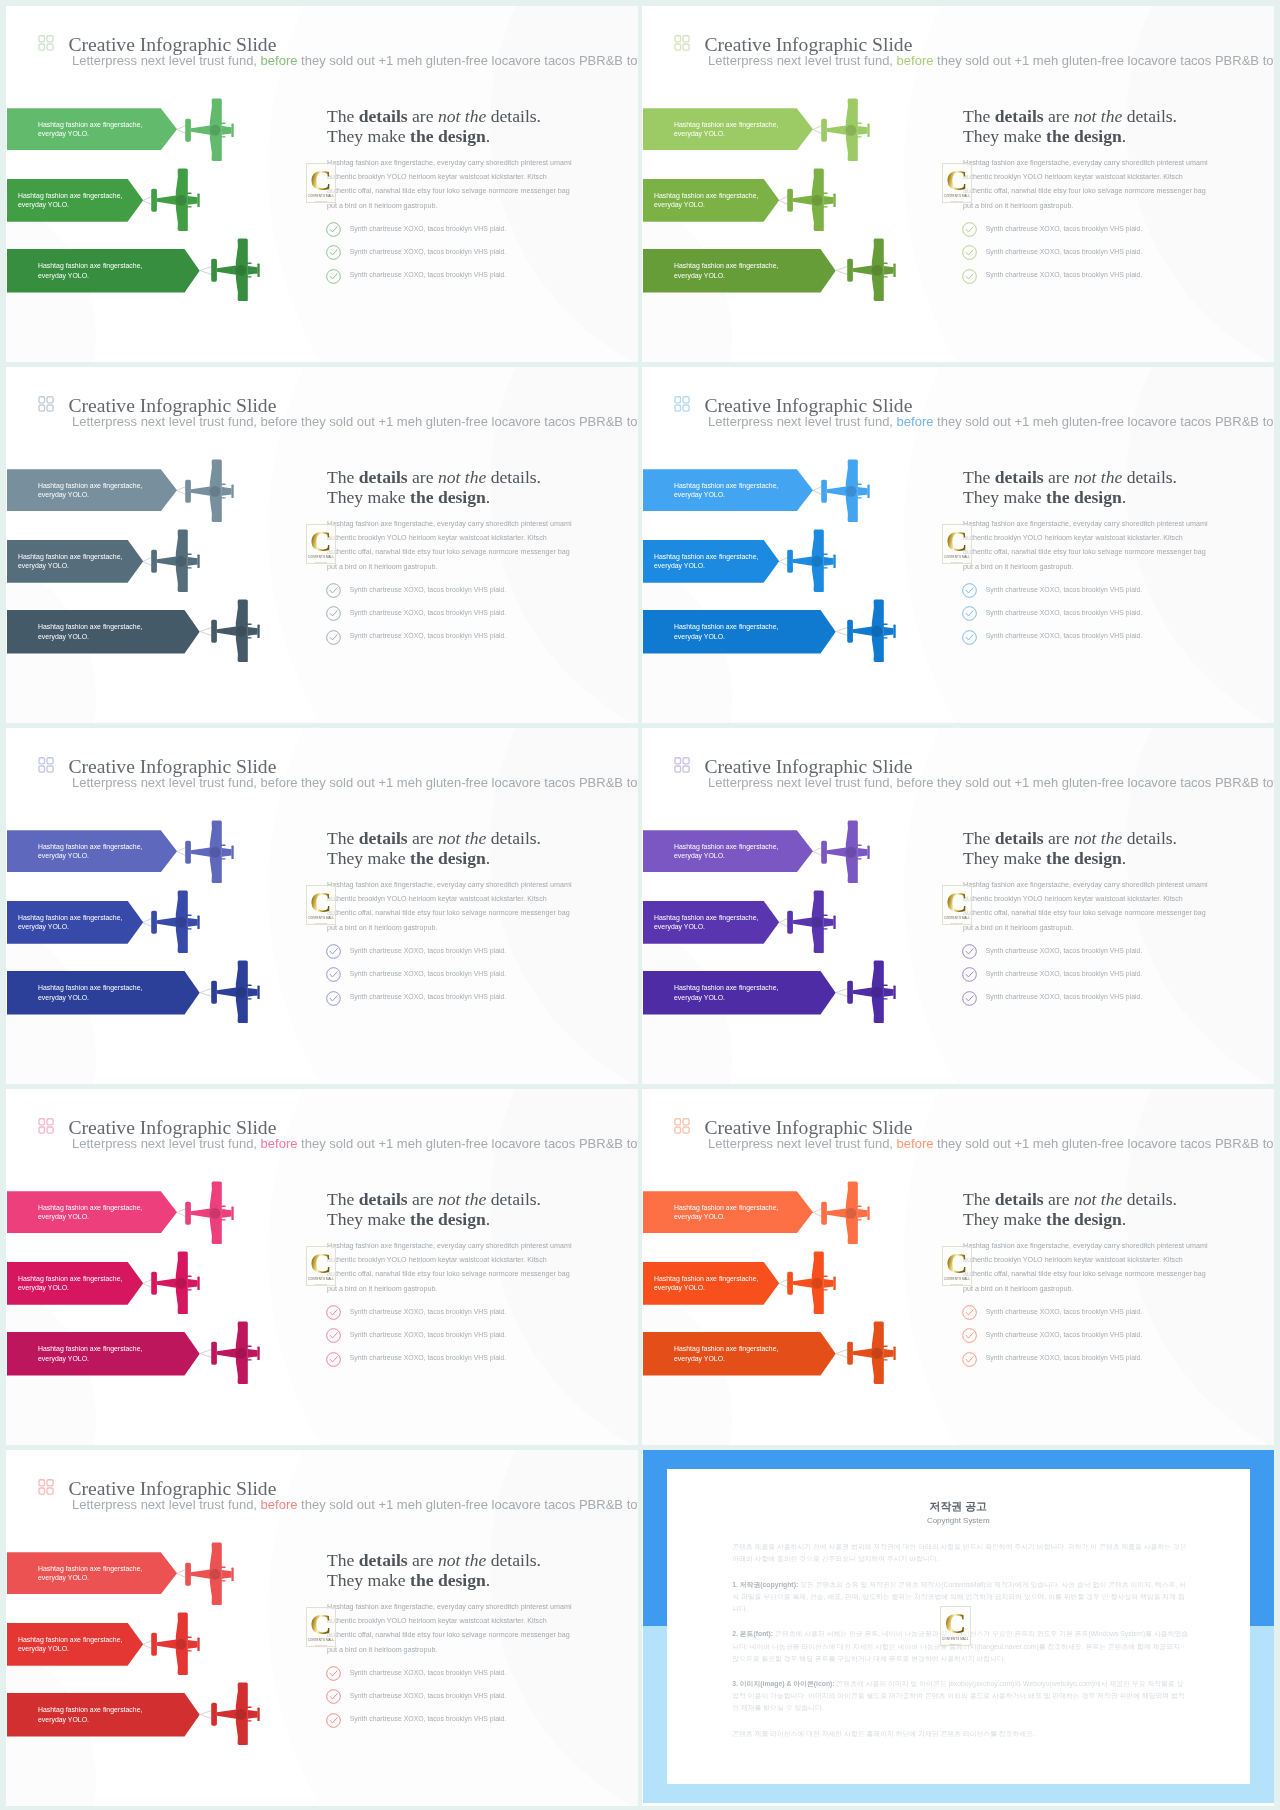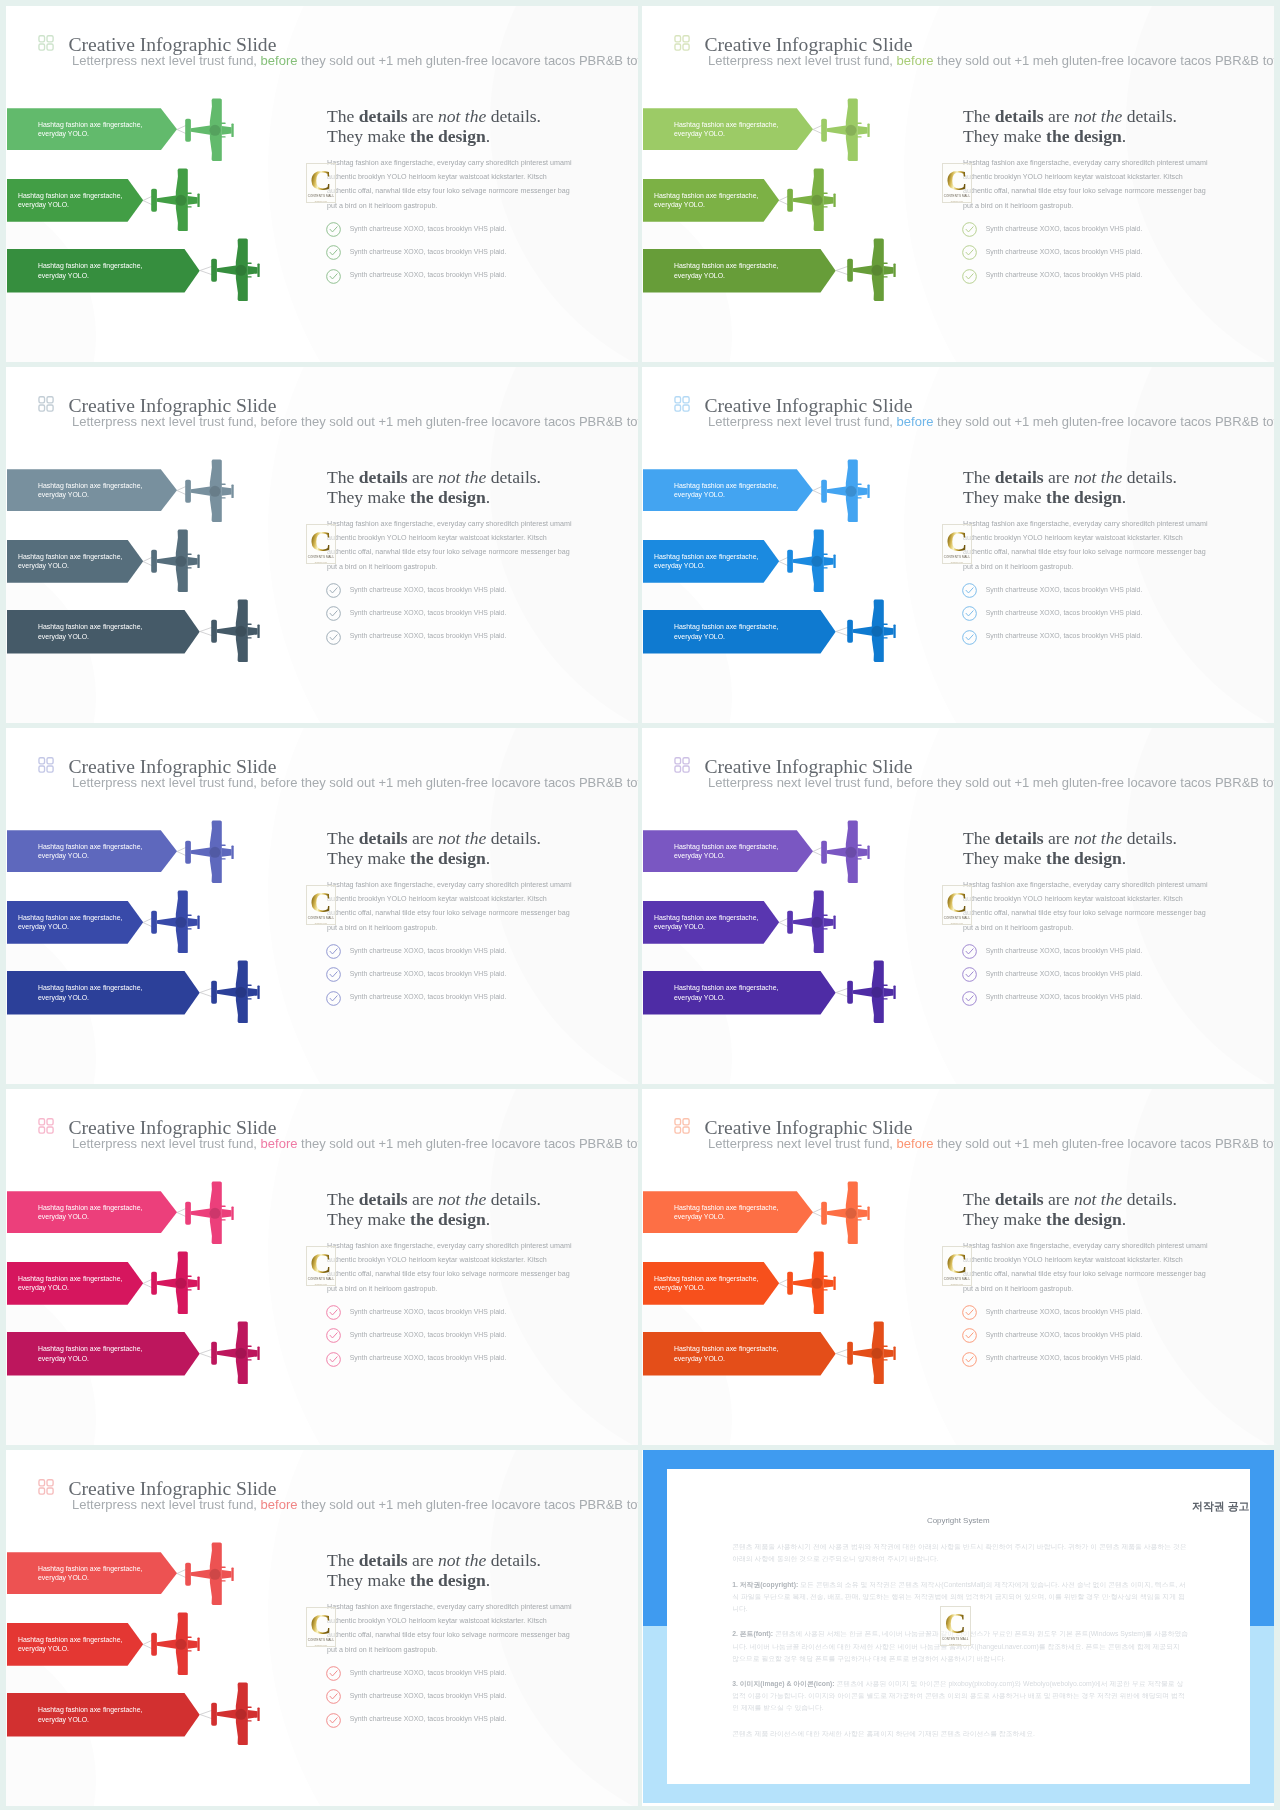--- a/index.html
+++ b/index.html
@@ -42,21 +42,21 @@
          background:linear-gradient(103deg,#5d4708 0%,#8f7117 14%,#d8bc58 30%,#fbf6c8 44%,#cfae3f 56%,#8b6d14 70%,#6d540d 84%,#c4aa58 100%);
          -webkit-background-clip:text;background-clip:text;color:transparent;}
   .wm .t1{font-size:3.0px;line-height:3.6px;color:#6b6455;letter-spacing:.1px;margin-top:4.6px;white-space:nowrap;}
   .wm .t2{font-size:2.2px;line-height:2.8px;color:#bcae8f;letter-spacing:.3px;margin-top:1.6px;white-space:nowrap;}
 
   
   .cp-outer{position:absolute;left:-2px;top:-2px;width:636px;height:360px;background:#ffffff;}
   .cp-lblue{position:absolute;left:1px;top:-1px;width:632px;height:354px;background:#b5e2fb;}
   .cp-blue{position:absolute;left:1px;top:-1px;width:632px;height:177px;background:#3f9bf0;}
   .cp-card{position:absolute;left:25px;top:18.5px;width:582.5px;height:315.3px;background:#fff;}
-  .cp-title{position:absolute;left:0;right:0;top:31px;text-align:right;font-size:10.9px;line-height:13px;color:#5d636b;font-weight:bold;}
+  .cp-title{position:absolute;left:0;right:0;top:31px;text-align:center;font-size:10.9px;line-height:13px;color:#5d636b;font-weight:bold;}
   .cp-sub{position:absolute;left:0;right:0;top:47.5px;text-align:center;font-size:7.95px;line-height:10px;color:#8b9199;}
   .cp-body{position:absolute;left:65.2px;top:72.5px;width:456px;font-size:6.83px;line-height:12.1px;color:#d7dbdf;}
   .cp-body p{margin:0 0 13.5px 0;}
   .cp-body b{color:#b0b5ba;font-weight:bold;}
 </style>
 </head>
 <body>
 
 <div id="grid">
     <div class="slide" style="left:6px;top:6px;">

